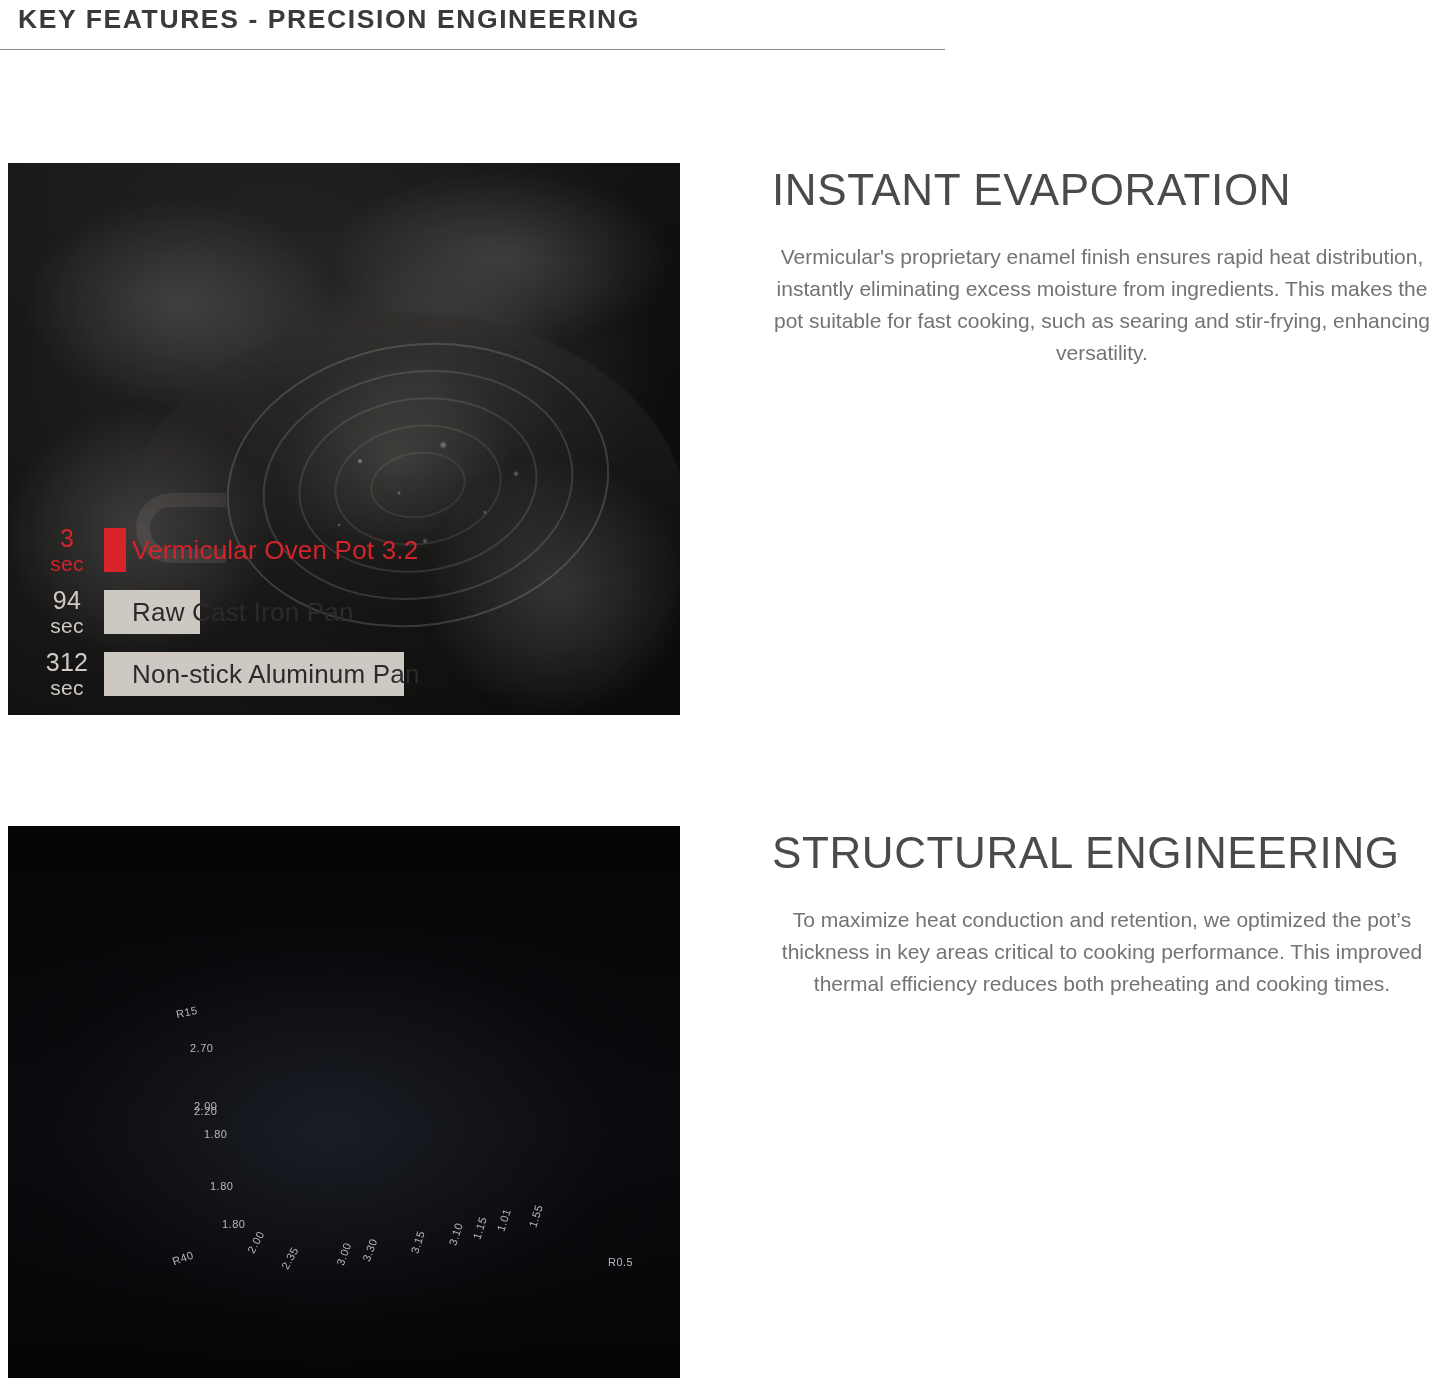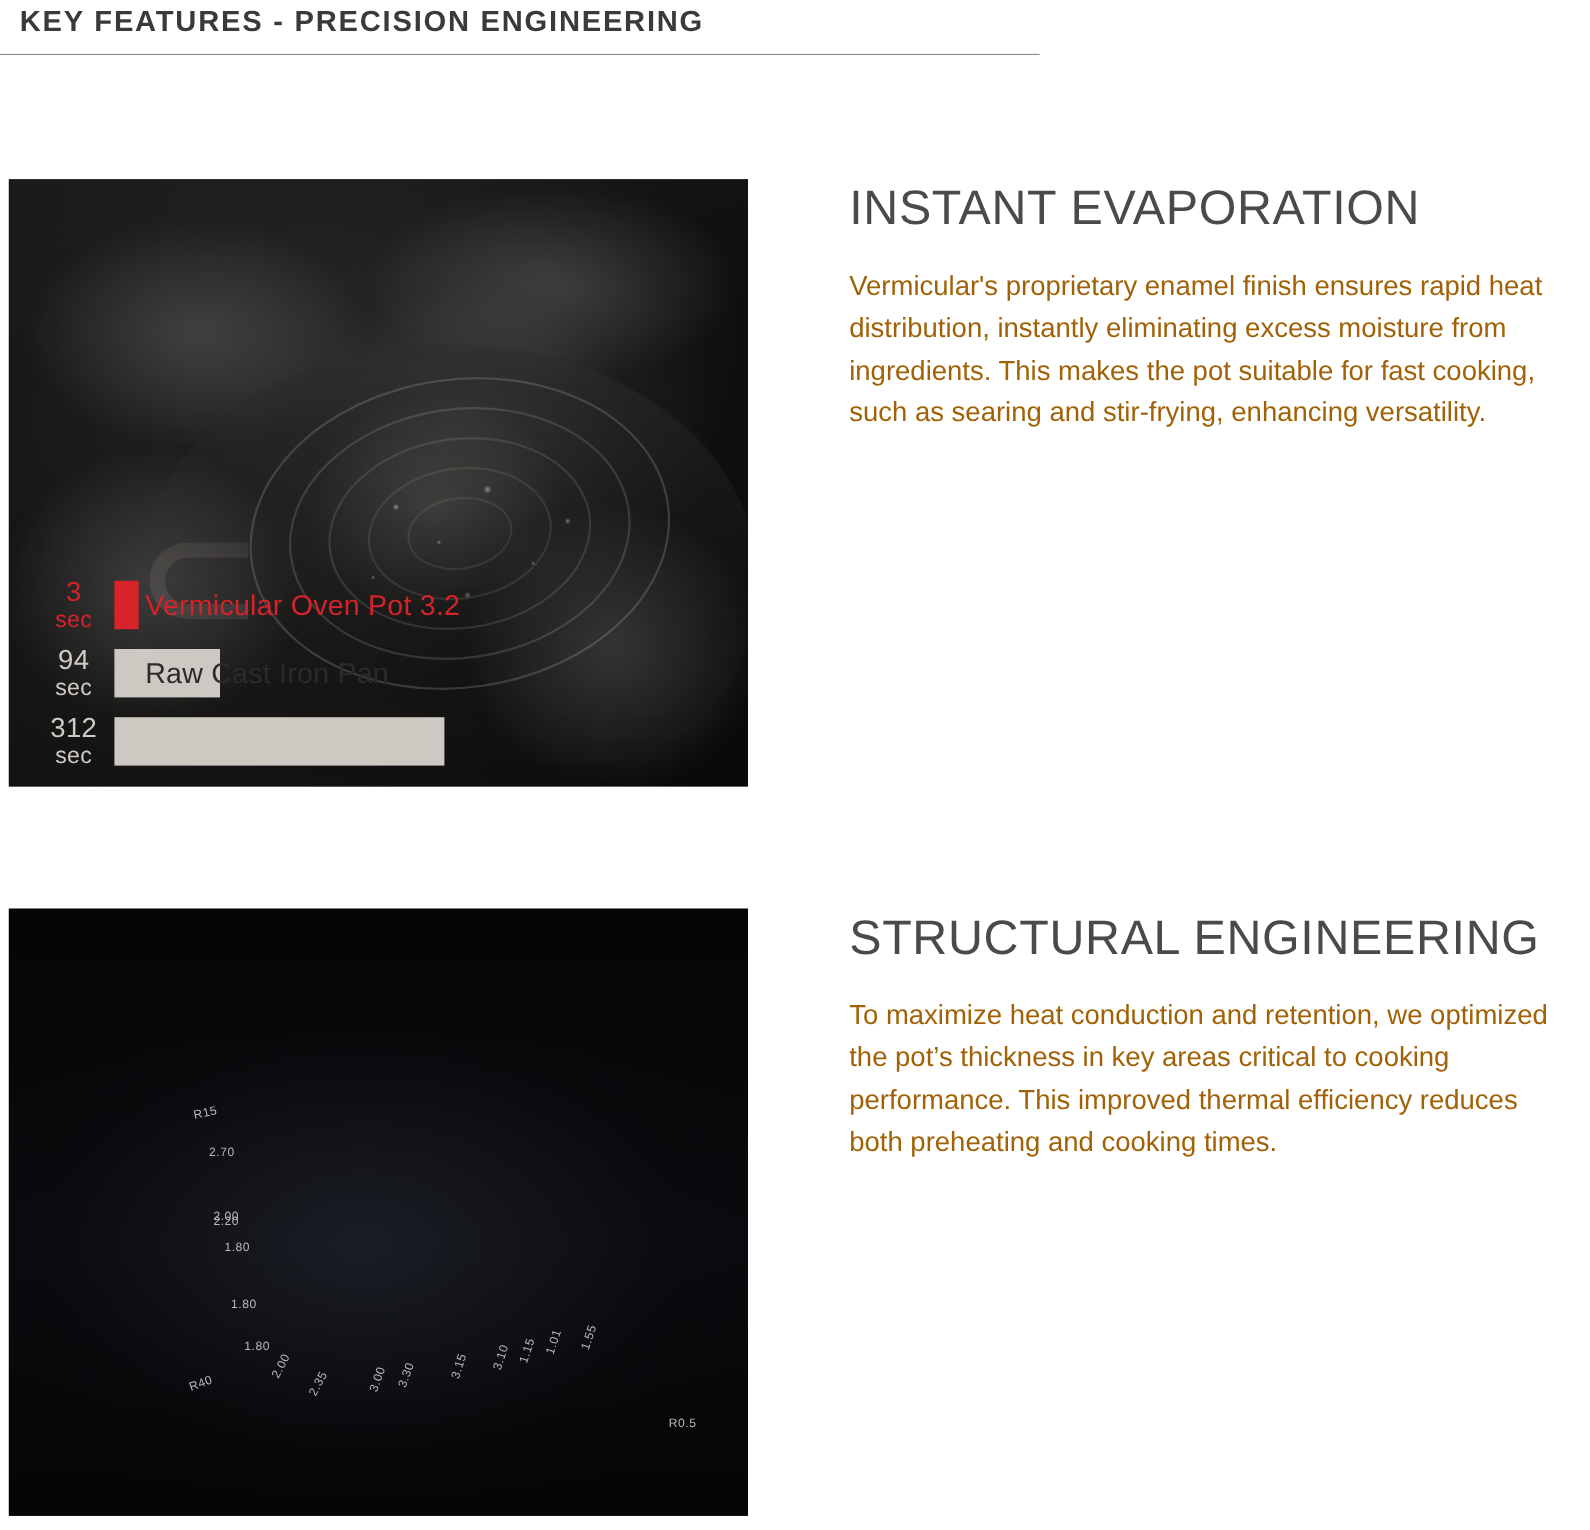--- a/index.html
+++ b/index.html
@@ -66,24 +66,25 @@
   }
   .feature-title {
     font-size: 44px;
     letter-spacing: 0.6px;
     color: #4a4a4a;
     margin: 0 0 26px 0;
     font-weight: normal;
     white-space: nowrap;
   }
   .feature-body {
-    font-size: 25px;
+    font-size: 21px;
     line-height: 1.53;
-    color: #a16207;
+    color: #737373;
     margin: 0;
+    text-align: center;
   }
 
   
   .pot-photo {
     position: absolute;
     inset: 0;
     background:
       radial-gradient(ellipse 320px 250px at 62% 38%, rgba(90,88,86,0.55) 0%, rgba(40,39,38,0.35) 45%, rgba(10,10,10,0) 72%),
       radial-gradient(ellipse 520px 420px at 45% 30%, rgba(64,62,60,0.45) 0%, rgba(16,16,16,0) 70%),
       radial-gradient(ellipse 700px 380px at 30% 75%, rgba(52,50,48,0.35) 0%, rgba(8,8,8,0) 70%),
@@ -281,20 +282,21 @@
           </div>
         </div>
 
         <div class="chart-row">
           <div class="chart-value gray">
             <span class="num">312</span>
             <span class="unit">sec</span>
           </div>
           <div class="bar-wrap">
             <div class="bar gray" style="width:300px;"></div>
+            <div class="bar-label dark">Non-stick Aluminum Pan</div>
           </div>
         </div>
 
       </div>
     </div>
 
     <div class="text-col">
       <h2 class="feature-title">INSTANT EVAPORATION</h2>
       <p class="feature-body">Vermicular's proprietary enamel finish ensures rapid heat distribution, instantly eliminating excess moisture from ingredients. This makes the pot suitable for fast cooking, such as searing and stir-frying, enhancing versatility.</p>
     </div>
@@ -417,21 +419,21 @@
       <div class="cad-dim" style="left:164px; top:426px; transform:rotate(-20deg);">R40</div>
       <div class="cad-dim" style="left:236px; top:410px; transform:rotate(-62deg);">2.00</div>
       <div class="cad-dim" style="left:270px; top:426px; transform:rotate(-62deg);">2.35</div>
       <div class="cad-dim" style="left:324px; top:422px; transform:rotate(-70deg);">3.00</div>
       <div class="cad-dim" style="left:350px; top:418px; transform:rotate(-70deg);">3.30</div>
       <div class="cad-dim" style="left:398px; top:410px; transform:rotate(-72deg);">3.15</div>
       <div class="cad-dim" style="left:436px; top:402px; transform:rotate(-72deg);">3.10</div>
       <div class="cad-dim" style="left:460px; top:396px; transform:rotate(-72deg);">1.15</div>
       <div class="cad-dim" style="left:484px; top:388px; transform:rotate(-72deg);">1.01</div>
       <div class="cad-dim" style="left:516px; top:384px; transform:rotate(-72deg);">1.55</div>
-      <div class="cad-dim" style="left:600px; top:430px;margin-top:32px;">R0.5</div>
+      <div class="cad-dim" style="left:600px; top:430px;">R0.5</div>
     </div>
 
     <div class="text-col">
       <h2 class="feature-title">STRUCTURAL ENGINEERING</h2>
       <p class="feature-body">To maximize heat conduction and retention, we optimized the pot’s thickness in key areas critical to cooking performance. This improved thermal efficiency reduces both preheating and cooking times.</p>
     </div>
   </div>
 
 </div>
 

